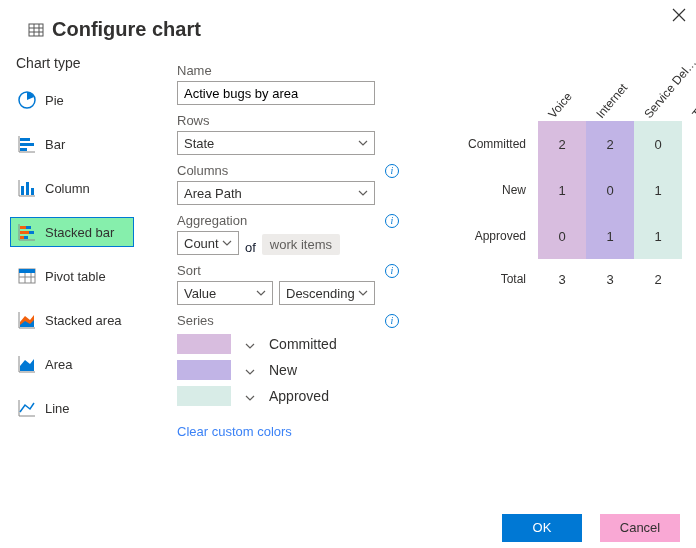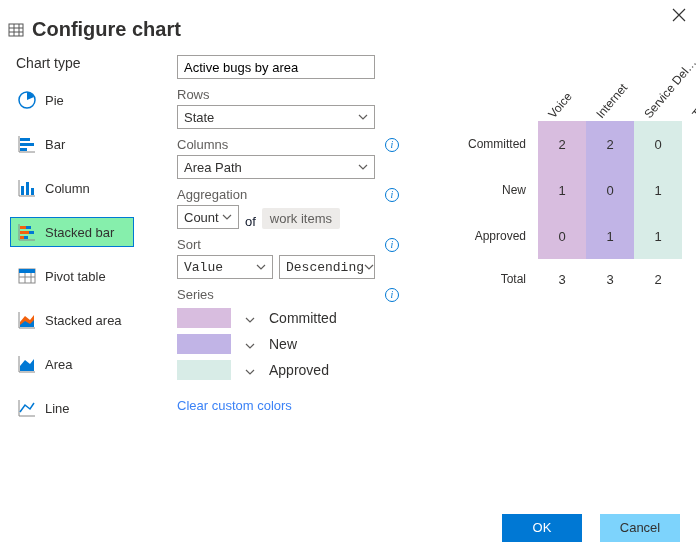--- a/index.html
+++ b/index.html
@@ -21,20 +21,21 @@
     cursor: pointer;
     font-size: 16px;
     color: #333;
     padding: 4px;
   }
   .header {
     display: flex;
     align-items: center;
     gap: 8px;
     padding: 18px 0 0 8px;
+    margin-left: 20px;
   }
   .header-icon svg { display:block; }
   .header h1 {
     font-size: 20px;
     font-weight: 600;
     margin: 0;
   }
   .content {
     display: flex;
     padding: 14px 12px 0 8px;
@@ -130,21 +131,21 @@
     background: #edebe9;
     color: #605e5c;
     padding: 3px 8px;
     border-radius: 2px;
     font-size: 13px;
   }
   .sort-row {
     display: flex;
     gap: 6px;
   }
-  .sort-row .select { width: 96px; font-family: Liberation Mono, monospace; }
+  .sort-row .select { width: 96px; }
   .series-list { margin-top: 4px; }
   .series-item {
     display: flex;
     align-items: center;
     gap: 14px;
     margin: 6px 0;
   }
   .swatch {
     width: 54px;
     height: 20px;
@@ -213,21 +214,21 @@
     text-align: center;
     line-height: 28px;
     font-size: 13px;
     cursor: pointer;
   }
   .btn-primary {
     background: #0078d4;
     color: #fff;
   }
   .btn-secondary {
-    background: #7dd3fc;
+    background: #f9a8d4;
     color: #323130;
   }
 </style>
 </head>
 <body>
 
 <div class="close-btn">
   <svg width="14" height="14" viewBox="0 0 14 14">
       <path d="M1 1 L13 13 M13 1 L1 13" stroke="#333" stroke-width="1.2"></path>
     </svg>
@@ -345,20 +346,21 @@
             <line x1="2" y1="2" x2="2" y2="18" stroke="#888"></line>
             <line x1="2" y1="18" x2="18" y2="18" stroke="#888"></line>
             <polyline points="3,14 8,7 13,11 17,5" fill="none" stroke="#0078d4" stroke-width="1.5"></polyline>
           </svg>
       </span>
       <span>Line</span>
     </div>
   </div>
 
   <div class="form-col">
+    <div class="field-label">Name</div>
     <input class="text-input" value="Active bugs by area" style="">
 
     <div class="field-label">
       <span>Rows</span>
     </div>
     <div class="select">
       <span>State</span>
       <span class="chev">
           <svg width="10" height="10" viewBox="0 0 10 10">
             <polyline points="1 3 5 7 9 3" fill="none" stroke="#605e5c" stroke-width="1.2"></polyline>

